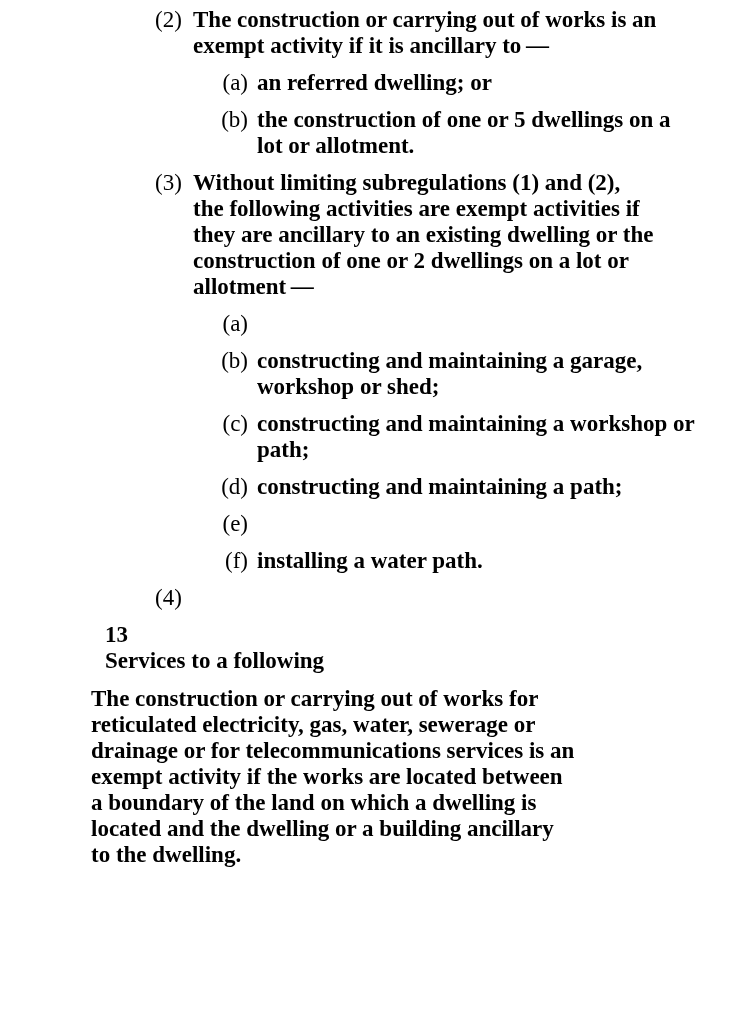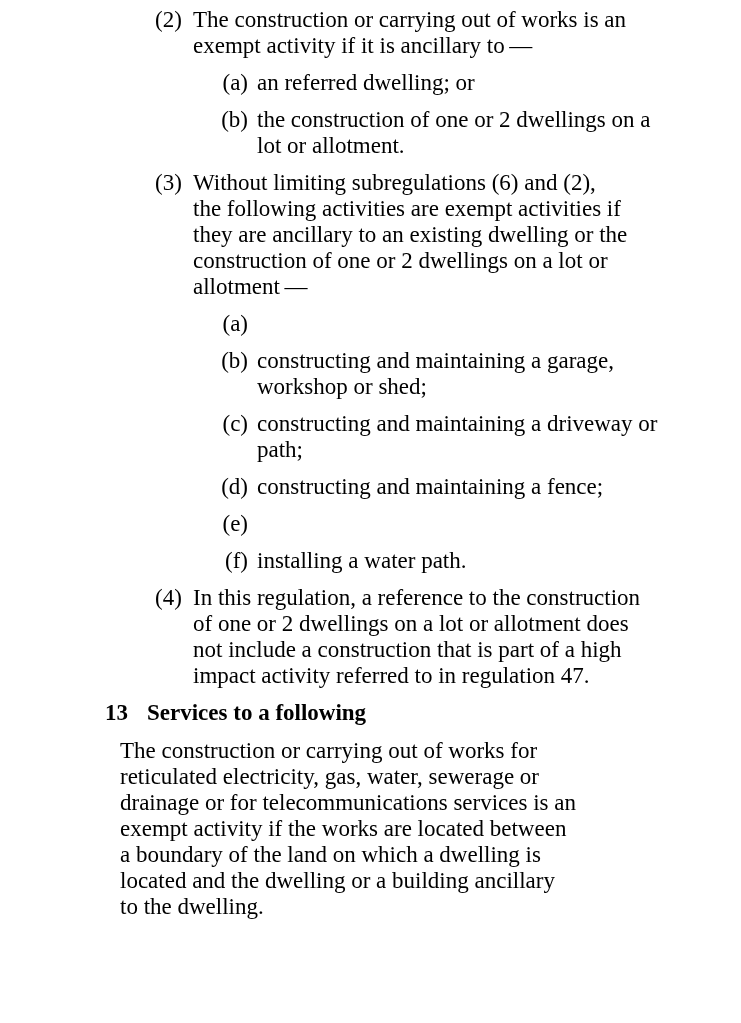--- a/index.html
+++ b/index.html
@@ -10,96 +10,92 @@
     padding-top: 7px;
     background: #ffffff;
     color: #000000;
     font-family: "Liberation Serif", "DejaVu Serif", serif;
     font-size: 23px;
     line-height: 26px;
     overflow: hidden;
   }
   .row { display: flex; margin-bottom: 11px; }
   .marker { flex: 0 0 auto; }
-  .text { white-space: pre-line; }
+  .text { white-space: pre-line; font-weight: bold; }
   .numbered { padding-left: 155px; }
   .numbered .marker { width: 38px; }
   .lettered { padding-left: 215px; }
   .lettered .marker { width: 33px; text-align: right; padding-right: 9px; }
-  .heading-row { padding-left: 105px; font-weight: bold; }
+  .heading-row { padding-left: 105px; font-weight: bold; flex-direction: column; }
   .heading-row .marker { width: 42px; }
-  .plain { padding-left: 120px; margin-top: 12px; }
+  .plain { padding-left: 91px; margin-top: 12px; }
 </style>
 </head>
 <body>
 
 <div class="page">
 
   <div class="row numbered">
     <span class="marker">(2)</span>
     <span class="text">The construction or carrying out of works is an
 exempt activity if it is ancillary to —</span>
   </div>
 
   <div class="row lettered">
     <span class="marker">(a)</span>
     <span class="text">an referred dwelling; or</span>
   </div>
 
   <div class="row lettered">
     <span class="marker">(b)</span>
-    <span class="text">the construction of one or 2 dwellings on a
+    <span class="text">the construction of one or 5 dwellings on a
 lot or allotment.</span>
   </div>
 
   <div class="row numbered">
     <span class="marker">(3)</span>
-    <span class="text">Without limiting subregulations (6) and (2),
+    <span class="text">Without limiting subregulations (1) and (2),
 the following activities are exempt activities if
 they are ancillary to an existing dwelling or the
 construction of one or 2 dwellings on a lot or
 allotment —</span>
   </div>
 
   <div class="row lettered">
     <span class="marker">(a)</span>
   </div>
 
   <div class="row lettered">
     <span class="marker">(b)</span>
     <span class="text">constructing and maintaining a garage,
 workshop or shed;</span>
   </div>
 
   <div class="row lettered">
     <span class="marker">(c)</span>
-    <span class="text">constructing and maintaining a driveway or
+    <span class="text">constructing and maintaining a workshop or
 path;</span>
   </div>
 
   <div class="row lettered">
     <span class="marker">(d)</span>
-    <span class="text">constructing and maintaining a fence;</span>
+    <span class="text">constructing and maintaining a path;</span>
   </div>
 
   <div class="row lettered">
     <span class="marker">(e)</span>
   </div>
 
   <div class="row lettered">
     <span class="marker">(f)</span>
     <span class="text">installing a water path.</span>
   </div>
 
   <div class="row numbered">
     <span class="marker">(4)</span>
-    <span class="text">In this regulation, a reference to the construction
-of one or 2 dwellings on a lot or allotment does
-not include a construction that is part of a high
-impact activity referred to in regulation 47.</span>
   </div>
 
   <div class="row heading-row">
     <span class="marker">13</span>
     <span class="text">Services to a following</span>
   </div>
 
   <div class="row plain">
     <span class="text">The construction or carrying out of works for
 reticulated electricity, gas, water, sewerage or

